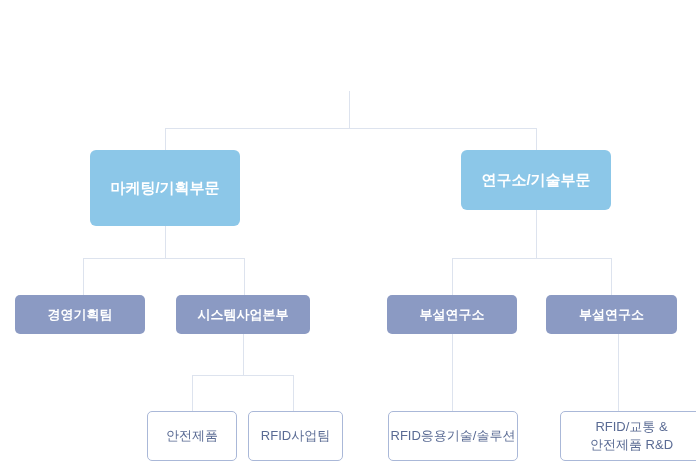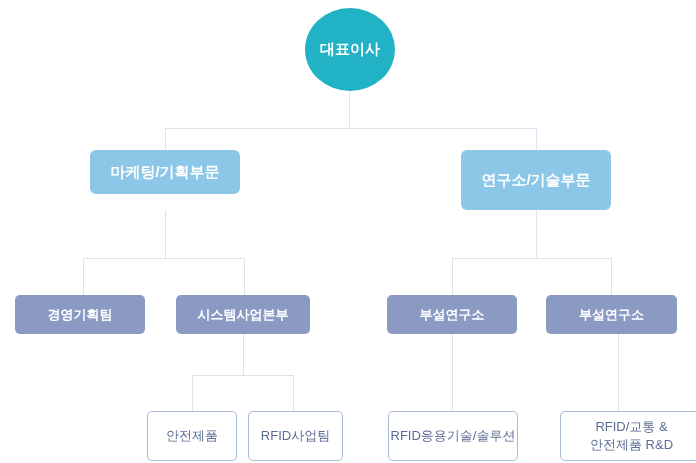--- a/index.html
+++ b/index.html
@@ -76,25 +76,22 @@
   <div class="line" style="left:611px;top:258px;width:1px;height:37px;"></div>
 
   <div class="line" style="left:243px;top:334px;width:1px;height:41px;"></div>
   <div class="line" style="left:192px;top:375px;width:102px;height:1px;"></div>
   <div class="line" style="left:192px;top:375px;width:1px;height:36px;"></div>
   <div class="line" style="left:293px;top:375px;width:1px;height:36px;"></div>
 
   <div class="line" style="left:452px;top:334px;width:1px;height:77px;"></div>
   <div class="line" style="left:618px;top:334px;width:1px;height:77px;"></div>
 
-  <div class="node root-node" style="left:305px;top:8px;width:90px;height:83px;">
-    <span>대표이사</span>
-  </div>
 
-  <div class="node division" style="left:90px;top:150px;width:150px;height:44px;">
+  <div class="node division" style="left:90px;top:150px;width:150px;height:76px;">
     <span>마케팅/기획부문</span>
   </div>
 
   <div class="node division" style="left:461px;top:150px;width:150px;height:60px;">
     <span>연구소/기술부문</span>
   </div>
 
   <div class="node team" style="left:15px;top:295px;width:130px;height:39px;">
     <span>경영기획팀</span>
   </div>

